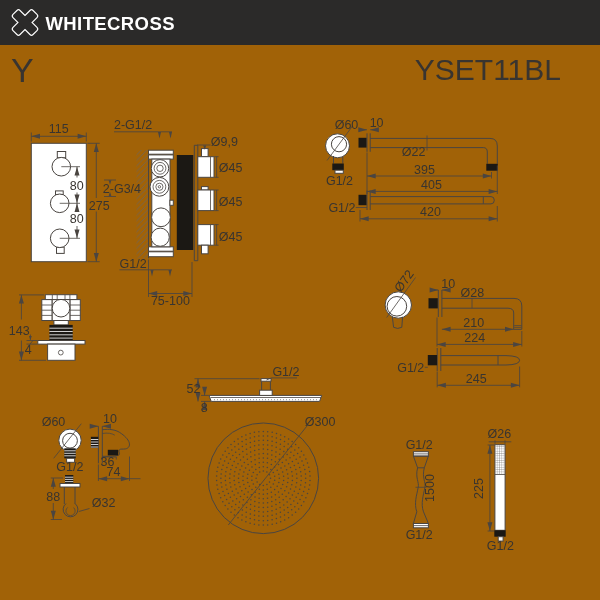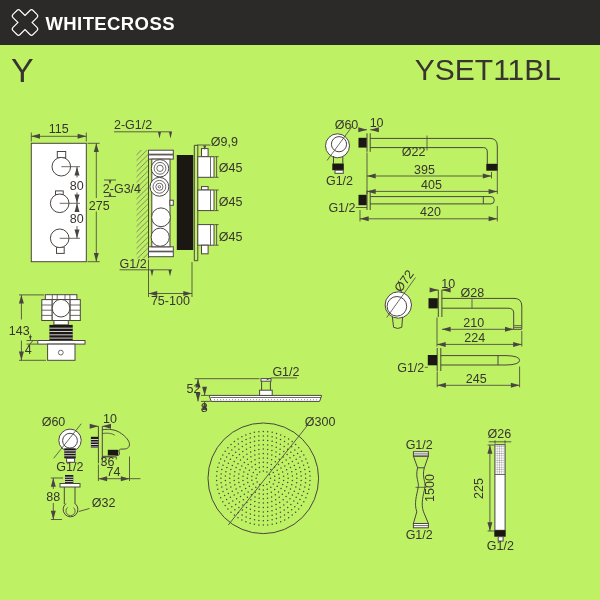--- a/index.html
+++ b/index.html
@@ -1,16 +1,16 @@
 <!DOCTYPE html>
 <html><head>
 <meta charset="utf-8">
 <style>
   html,body{margin:0;padding:0;background:#fff;}
-  #stage{position:relative;width:600px;height:600px;background:#bef264;overflow:hidden;}
+  #stage{position:relative;width:600px;height:600px;background:#a16207;overflow:hidden;}
   svg{display:block;}
   .ln{stroke:#4a4541;stroke-width:1;fill:none;}
   .lnw{stroke:#4a4541;stroke-width:1;fill:#fff;}
   .thin{stroke:#4a4541;stroke-width:0.8;fill:none;}
   .dk{fill:#1b1814;stroke:none;}
   .wl{stroke:#fff;stroke-width:0.8;fill:none;}
   .dl{stroke:#4a4541;stroke-width:0.85;fill:none;}
   .dim{marker-start:url(#arw);marker-end:url(#arw);}
   .dimS{marker-start:url(#arw);}
   .dimE{marker-end:url(#arw);}

